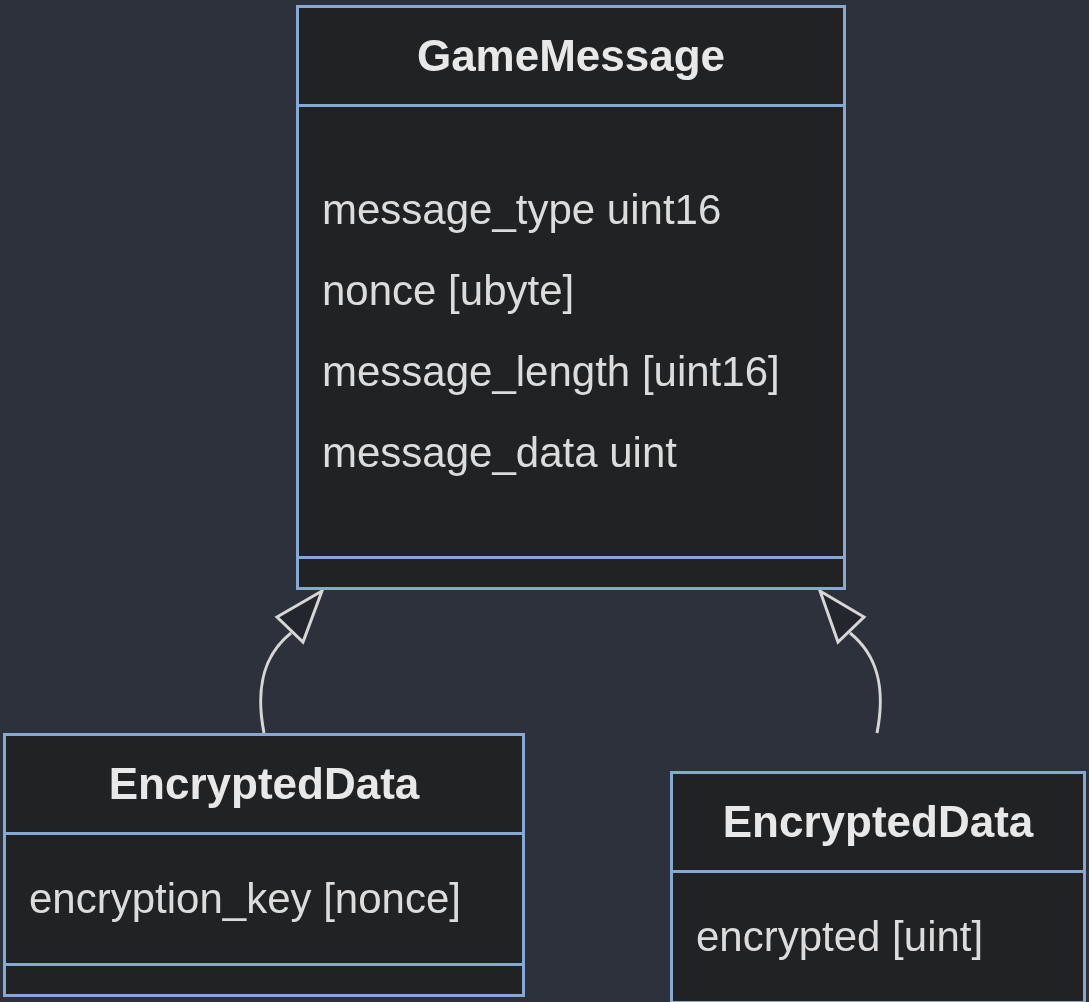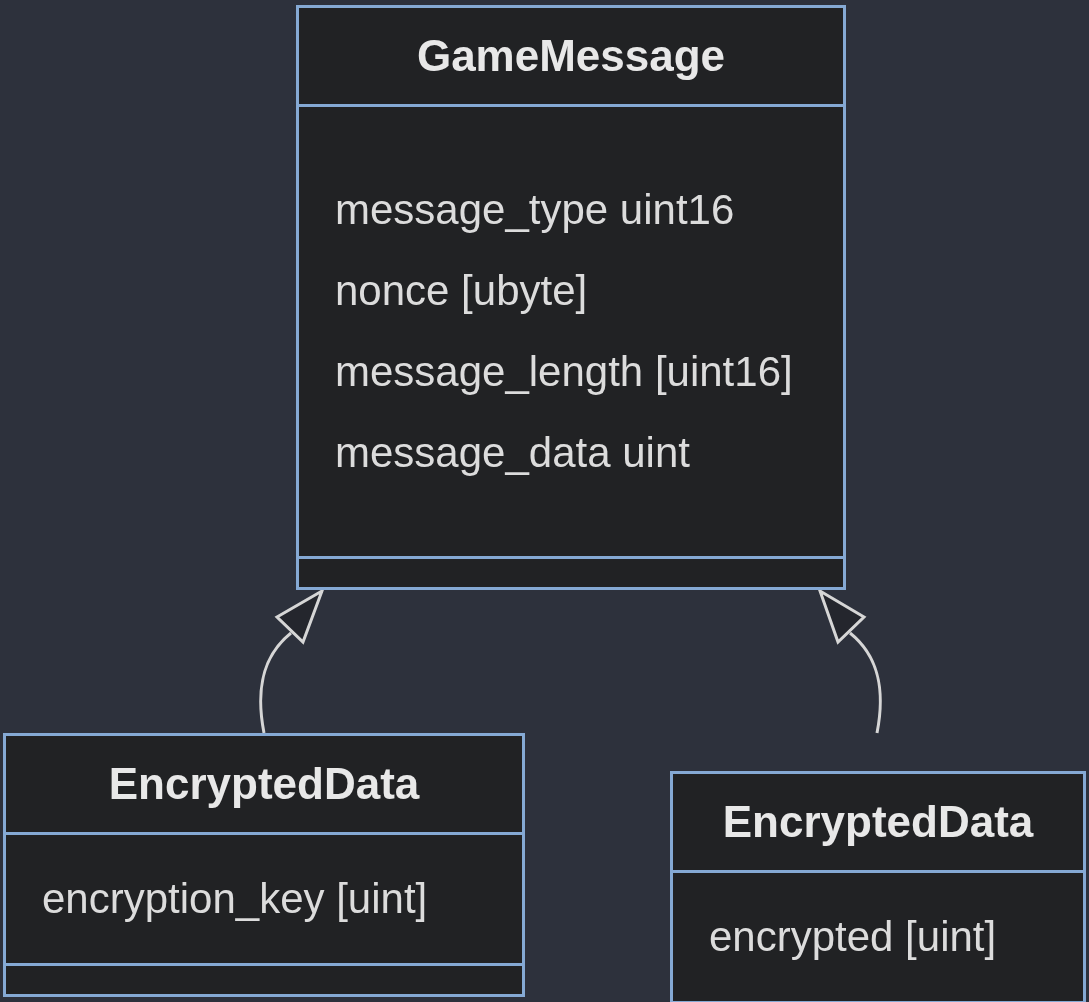--- a/index.html
+++ b/index.html
@@ -58,21 +58,21 @@
     font-size: 44px;
     font-weight: bold;
     color: var(--title_text);
     white-space: nowrap;
   }
   .node-fields {
     flex: 1;
     display: flex;
     flex-direction: column;
     justify-content: center;
-    padding-left: 36px;
+    padding-left: 23px;
     font-size: 42px;
     color: var(--field_text);
   }
   .field {
     height: 81px;
     display: flex;
     align-items: center;
     white-space: nowrap;
   }
   .node-fields.single .field { height: auto; }
@@ -108,21 +108,21 @@
       <div class="field">nonce [ubyte]</div>
       <div class="field">message_length [uint16]</div>
       <div class="field">message_data uint</div>
     </div>
     <div class="node-empty"></div>
   </div>
 
   <div class="node" id="node-genkeyresponse">
     <div class="node-title">EncryptedData</div>
     <div class="node-fields single">
-      <div class="field">encryption_key [uint]</div>
+      <div class="field">encryption_key [nonce]</div>
     </div>
     <div class="node-empty"></div>
   </div>
 
   <div class="node" id="node-encrypteddata">
     <div class="node-title">EncryptedData</div>
     <div class="node-fields single">
       <div class="field">encrypted [uint]</div>
     </div>
     <div class="node-empty"></div>

